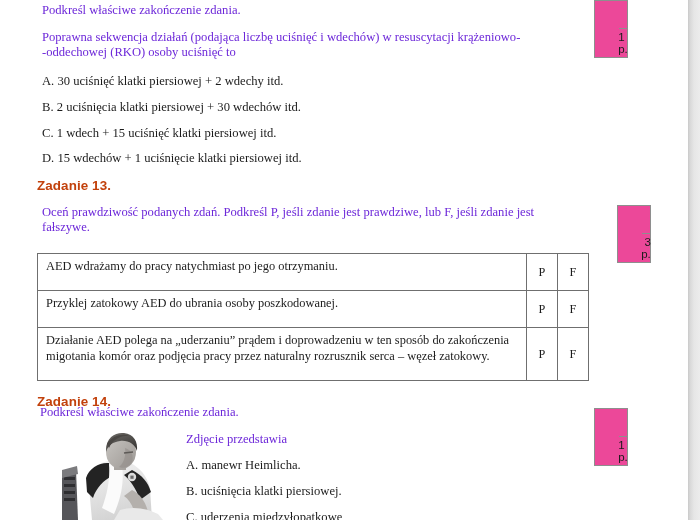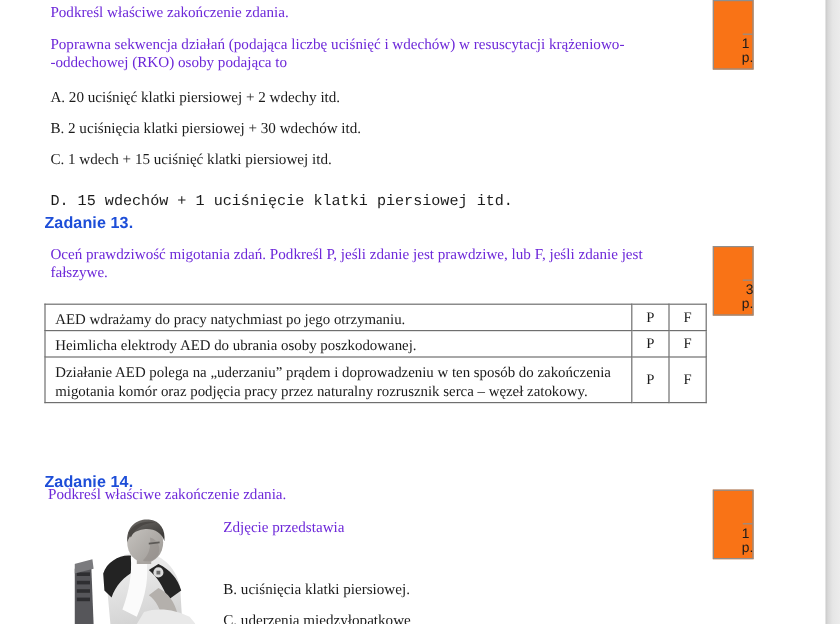--- a/index.html
+++ b/index.html
@@ -44,30 +44,30 @@
     font-family: "Liberation Serif", "DejaVu Serif", serif;
     font-size: 12.6px;
     line-height: 15px;
     color: #1b1b1b;
   }
   .task-heading {
     position: absolute;
     font-family: "Liberation Sans", "DejaVu Sans", sans-serif;
     font-size: 13.4px;
     font-weight: 600;
-    color: #1d4ed8;
+    color: #c2410c;
     letter-spacing: 0.1px;
   }
 
   
   .points-box {
     position: absolute;
     width: 34px;
     border: 1px solid #8e8e8e;
-    background: #f97316;
+    background: #ec4899;
     box-sizing: border-box;
     padding-left: 24px;
   }
   .points-box .pb-top {
     height: 28px;
     border-bottom: 1px solid #8e8e8e;
     box-sizing: border-box;
   }
   .points-box .pb-bottom {
     height: 28px;
@@ -91,21 +91,21 @@
   }
   #pf-table td {
     border: 1px solid #6f6f6f;
     font-family: "Liberation Serif", "DejaVu Serif", serif;
     font-size: 12.4px;
     line-height: 15.2px;
     color: #1b1b1b;
     vertical-align: middle;
   }
   #pf-table td.stmt {
-    padding: 5px 7px 1px 8px;
+    padding: 5px 7px 16px 8px;
     text-align: left;
   }
   #pf-table td.mark {
     width: 28px;
     text-align: center;
     font-size: 12.2px;
   }
 
   
   #photo {
@@ -121,51 +121,51 @@
 </style>
 </head>
 <body>
 
 <div id="page">
 
   <div class="body-text" style="left:42px; top:3px; width:540px;">Podkreśl właściwe zakończenie zdania.</div>
 
   <div class="body-text" style="left:42px; top:30px; width:548px;">Poprawna sekwencja działań (podająca liczbę uciśnięć i wdechów) w resuscytacji krążeniowo-</div>
 
-  <div class="body-text" style="left:42px; top:45px; width:548px;">-oddechowej (RKO) osoby podająca to</div>
-
-  <div class="opt" style="left:42px; top:74px;">A. 20 uciśnięć klatki piersiowej + 2 wdechy itd.</div>
+  <div class="body-text" style="left:42px; top:45px; width:548px;">-oddechowej (RKO) osoby uciśnięć to</div>
+
+  <div class="opt" style="left:42px; top:74px;">A. 30 uciśnięć klatki piersiowej + 2 wdechy itd.</div>
   <div class="opt" style="left:42px; top:100px;">B. 2 uciśnięcia klatki piersiowej + 30 wdechów itd.</div>
   <div class="opt" style="left:42px; top:126px;text-align:center;">C. 1 wdech + 15 uciśnięć klatki piersiowej itd.</div>
-  <div class="opt" style="left:42px; top:161px;font-family:Liberation Mono, monospace;">D. 15 wdechów + 1 uciśnięcie klatki piersiowej itd.</div>
+  <div class="opt" style="left:42px; top:151px;">D. 15 wdechów + 1 uciśnięcie klatki piersiowej itd.</div>
 
   <div class="points-box" style="left:594px; top:0px;">
     <div class="pb-top"></div>
     <div class="pb-bottom">1 p.</div>
   </div>
 
   <div class="task-heading" style="left:37px; top:178px;">Zadanie 13.</div>
 
-  <div class="body-text" style="left:42px; top:205px; width:545px;">Oceń prawdziwość migotania zdań. Podkreśl P, jeśli zdanie jest prawdziwe, lub F, jeśli zdanie jest</div>
+  <div class="body-text" style="left:42px; top:205px; width:545px;">Oceń prawdziwość podanych zdań. Podkreśl P, jeśli zdanie jest prawdziwe, lub F, jeśli zdanie jest</div>
   <div class="body-text" style="left:42px; top:220px; width:545px;">fałszywe.</div>
 
-  <div class="points-box" style="left:594px; top:205px;text-align:right;">
+  <div class="points-box" style="left:617px; top:205px;text-align:right;">
     <div class="pb-top"></div>
     <div class="pb-bottom">3 p.</div>
   </div>
 
   <table id="pf-table">
     <tbody>
       <tr>
         <td class="stmt">AED wdrażamy do pracy natychmiast po jego otrzymaniu.</td>
         <td class="mark">P</td>
         <td class="mark">F</td>
       </tr>
       <tr>
-        <td class="stmt">Heimlicha elektrody AED do ubrania osoby poszkodowanej.</td>
+        <td class="stmt">Przyklej zatokowy AED do ubrania osoby poszkodowanej.</td>
         <td class="mark">P</td>
         <td class="mark">F</td>
       </tr>
       <tr>
         <td class="stmt">Działanie AED polega na „uderzaniu” prądem i doprowadzeniu w ten sposób do zakończenia migotania komór oraz podjęcia pracy przez naturalny rozrusznik serca – węzeł zatokowy.</td>
         <td class="mark">P</td>
         <td class="mark">F</td>
       </tr>
     </tbody>
   </table>
@@ -229,18 +229,19 @@
 
       <circle cx="70" cy="47" r="4.2" fill="#efefef" opacity="0.9"></circle>
       <path d="M68.4 45.6 h3.2 v3.2 h-3.2 z" fill="#6a6a6a"></path>
 
       <rect x="0" y="0" width="101" height="90" fill="none"></rect>
     </svg>
   </div>
 
   <div class="body-text" style="left:186px; top:432px;">Zdjęcie przedstawia</div>
 
+  <div class="opt" style="left:186px; top:458px;">A. manewr Heimlicha.</div>
   <div class="opt" style="left:186px; top:484px;">B. uciśnięcia klatki piersiowej.</div>
   <div class="opt" style="left:186px; top:510px;">C. uderzenia międzyłopatkowe</div>
 
 </div>
 
 <div id="page-edge"></div>
 
 </body></html>

